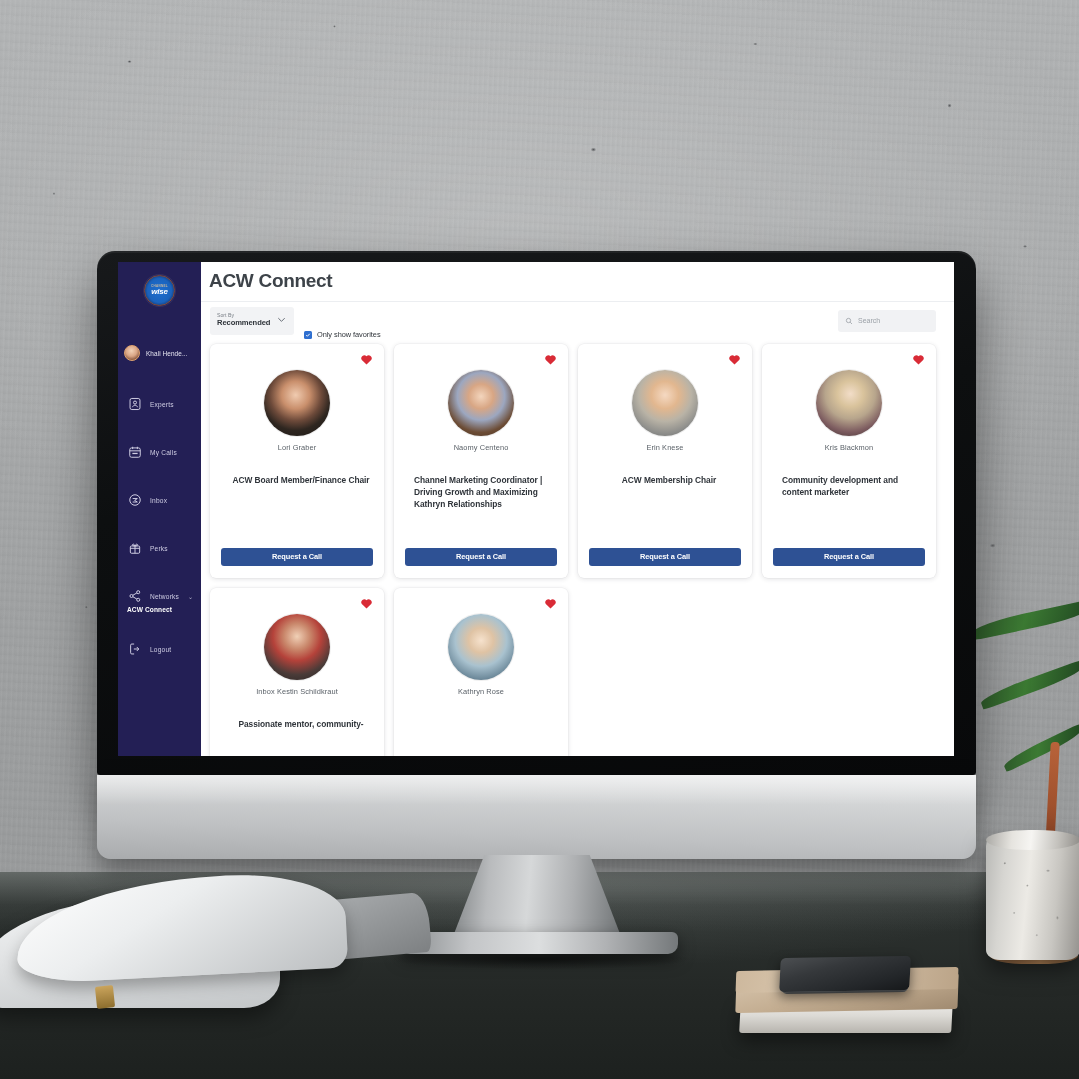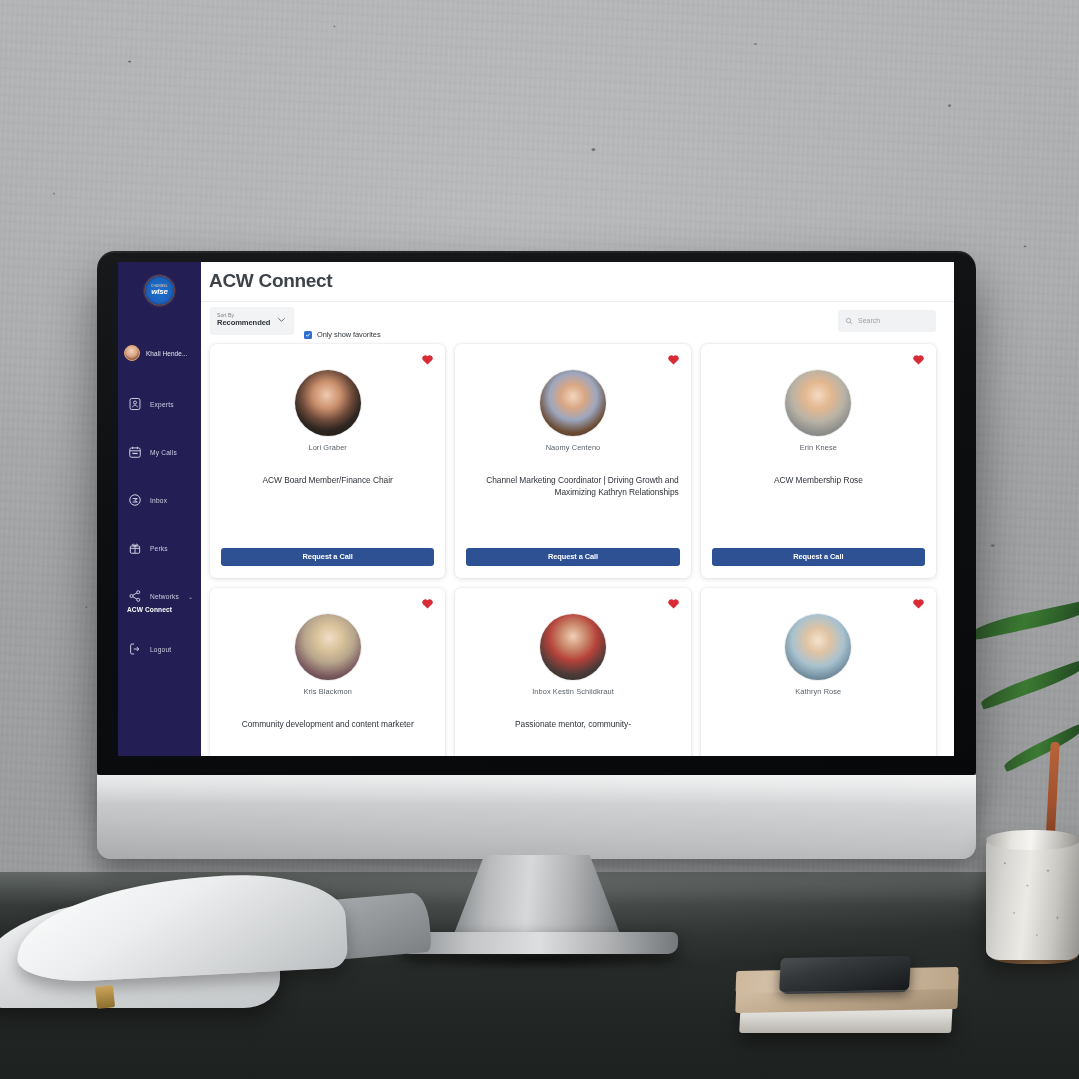--- a/index.html
+++ b/index.html
@@ -242,21 +242,21 @@
   .searchbox .sph { font-size: 7px; color: #9ba1a7; }
 
   
   .grid-wrap {
     flex: 1 1 auto;
     padding: 4px 18px 0 9px;
     overflow: hidden;
   }
   .grid {
     display: grid;
-    grid-template-columns: repeat(3, 1fr);
+    grid-template-columns: repeat(4, 1fr);
     gap: 10px 10px;
   }
   .card {
     background: #ffffff;
     border-radius: 6px;
     box-shadow: 0 1px 5px rgba(40,45,55,.14), 0 0 0 .5px rgba(40,45,55,.05);
     height: 234px;
     position: relative;
     padding: 12px 11px 11px;
     display: flex; flex-direction: column; align-items: center;
@@ -283,23 +283,24 @@
   .p6 { background: radial-gradient(circle at 50% 34%, #f0d0b6 0%, #c9876b 24%, #b5423a 44%, #4a3b38 70%, #24201f 100%); }
   .p7 { background: radial-gradient(circle at 50% 40%, #f6e2cd 0%, #dfc3a4 24%, #a9c2cf 50%, #6f8b9c 74%, #36414a 100%); }
   .p8 { background: radial-gradient(circle at 50% 36%, #f2d3b6 0%, #c98f6a 26%, #4f7f82 50%, #3b3330 74%, #1d1a19 100%); }
 
   .pname {
     margin-top: 7px;
     font-size: 7.4px; color: #585f66; letter-spacing: .1px; text-align: center;
   }
   .ptitle {
     margin-top: 22px;
-    font-size: 8.4px; font-weight: 400; color: #2f343a;
-    text-align: right; line-height: 1.45; letter-spacing: -.05px;
+    font-size: 8.4px; font-weight: 700; color: #2f343a;
+    text-align: left; line-height: 1.45; letter-spacing: -.05px;
     padding: 0 1px;
+    margin-left: 8px;
   }
   .cta {
     position: absolute; left: 11px; right: 11px; bottom: 12px;
     background: #2e5194;
     color: #ffffff;
     border: none;
     border-radius: 3px;
     height: 18px;
     font-size: 7.4px; font-weight: 700; letter-spacing: -.05px;
     font-family: "Liberation Sans", sans-serif;
@@ -592,21 +593,21 @@
           </article>
 
           <article class="card">
             <span class="heart">
               <svg viewBox="0 0 24 22" fill="#d92b36">
                   <path d="M12 21.3 3.4 12.9A5.6 5.6 0 0 1 12 5.8a5.6 5.6 0 0 1 8.6 7.1z"></path>
                 </svg>
             </span>
             <div class="photo p3"></div>
             <div class="pname">Erin Knese</div>
-            <div class="ptitle">ACW Membership Rose</div>
+            <div class="ptitle">ACW Membership Chair</div>
             <button class="cta">Request a Call</button>
           </article>
 
           <article class="card">
             <span class="heart">
               <svg viewBox="0 0 24 22" fill="#d92b36">
                   <path d="M12 21.3 3.4 12.9A5.6 5.6 0 0 1 12 5.8a5.6 5.6 0 0 1 8.6 7.1z"></path>
                 </svg>
             </span>
             <div class="photo p4"></div>

